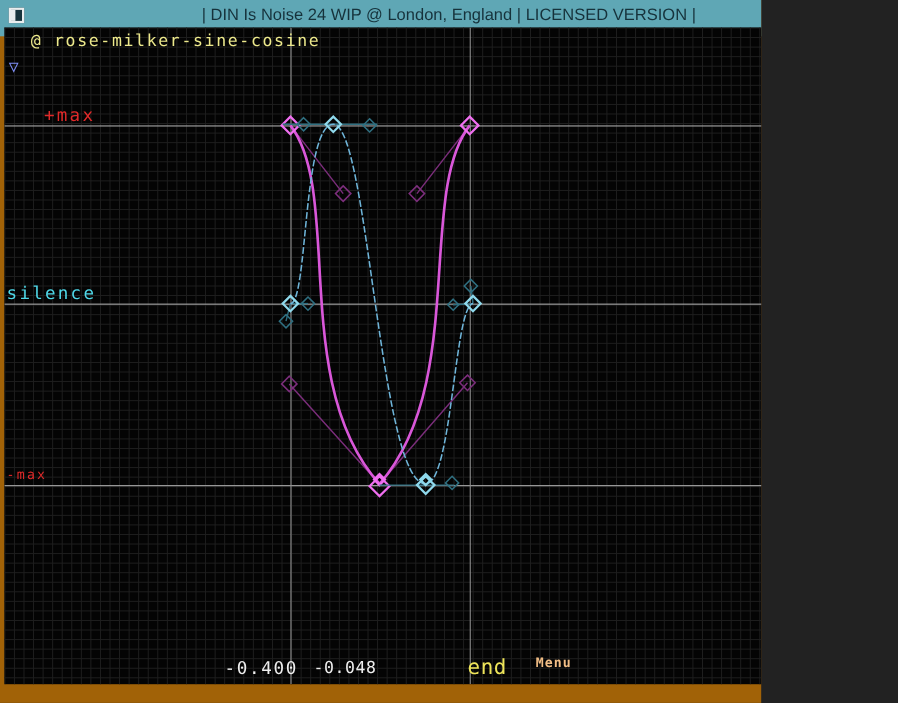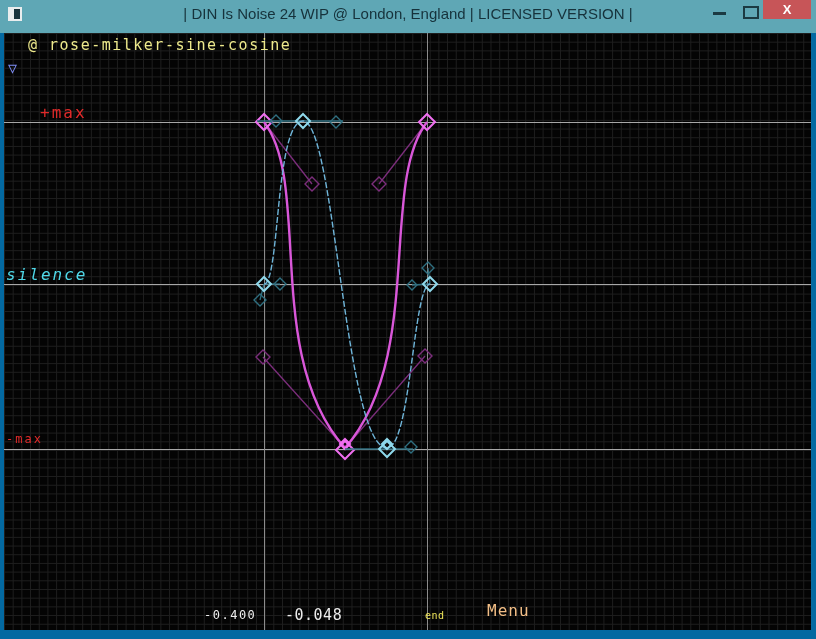--- a/index.html
+++ b/index.html
@@ -1,18 +1,18 @@
 <!DOCTYPE html>
 <html><head>
 <meta charset="utf-8">
 <style>
   html,body{margin:0;padding:0;background:#222;}
   .window{
-    position:relative; width:816px; height:639px;
-    background:#0369a1; overflow:hidden;
+    position:relative; width:692px; height:639px;
+    background:#a16207; overflow:hidden;
     font-family:"DejaVu Sans Mono", monospace;
   }
   
   .titlebar{
     position:absolute; left:0; top:0; width:816px; height:33px;
     background:#5FA7B5;
   }
   .app-icon{
     position:absolute; left:8px; top:7px; width:14px; height:14px;
     background:#17333C; border:2px solid #E9EDEE; box-sizing:border-box;
@@ -29,41 +29,41 @@
   .btn-max{position:absolute; left:736px; top:0; width:26px; height:22px; cursor:pointer;}
   .btn-max .box{position:absolute; left:7px; top:6px; width:12px; height:9px; border:2px solid #1B3A42;}
   .btn-close{
     position:absolute; left:763px; top:0; width:48px; height:19px;
     background:#C75558; color:#FFFFFF; text-align:center;
     font-family:"Liberation Sans", sans-serif; font-size:13px; font-weight:bold;
     line-height:19px; cursor:pointer;
   }
   
   .canvas{
-    position:absolute; left:4px; top:33px; width:807px; height:597px;
+    position:absolute; left:4px; top:25px; width:807px; height:597px;
     background:#040404;
     background-image:
       linear-gradient(to right, #1E1E1E 1px, transparent 1px),
       linear-gradient(to bottom, #1E1E1E 1px, transparent 1px);
     background-size:8.7px 8.7px;
     overflow:hidden;
   }
   .hline{position:absolute; left:0; width:807px; height:1px; background:#A8A8A8;}
   .vline{position:absolute; top:0; width:1px; height:597px; background:#8C8C8C;}
   .lbl{position:absolute; white-space:pre; line-height:19px;}
   .lbl-patch{left:24px; top:3px; color:#EDE98C; font-size:15px; letter-spacing:1.5px;}
   .lbl-nav{left:4px; top:26px; color:#7D8CF2; font-size:15px;}
   .lbl-max-top{left:2px; top:70px; color:#E02A2A; font-size:16px; letter-spacing:2px;padding-left:34px;}
-  .lbl-silence{left:2px; top:232px; color:#4FD8E8; font-size:16px; letter-spacing:2px;font-style:italic;}
+  .lbl-silence{left:2px; top:232px; color:#4FD8E8; font-size:16px; letter-spacing:2px;}
   .lbl-max-bot{left:2px; top:397px; color:#E02A2A; font-size:12px; letter-spacing:2px;}
-  .lbl-readout1{left:200px; top:573px; color:#EDEDED; font-size:12px; letter-spacing:1.5px;}
+  .lbl-readout1{left:200px; top:573px; color:#EDEDED; font-size:16px; letter-spacing:1.5px;}
   .lbl-readout2{left:281px; top:573px; color:#EDEDED; font-size:15px; letter-spacing:0.5px;}
   .lbl-start{left:266px; top:573px; color:#EDE45A; font-size:15px; letter-spacing:0.5px;margin-top:23px;}
-  .lbl-end{left:421px; top:573px; color:#EDE45A; font-size:10px; letter-spacing:0.5px;}
-  .lbl-menu{left:483px; top:568px; color:#F2BE86; font-size:16px; letter-spacing:1px;}
+  .lbl-end{left:421px; top:573px; color:#EDE45A; font-size:19px; letter-spacing:0.5px;}
+  .lbl-menu{left:483px; top:568px; color:#F2BE86; font-size:12px; letter-spacing:1px;font-weight:bold;}
   #curves-svg{position:absolute; left:0; top:0;}
 </style>
 </head>
 <body>
 
 <div class="window">
 
   <div class="titlebar">
     <div class="app-icon">
         <div class="pane"></div>

